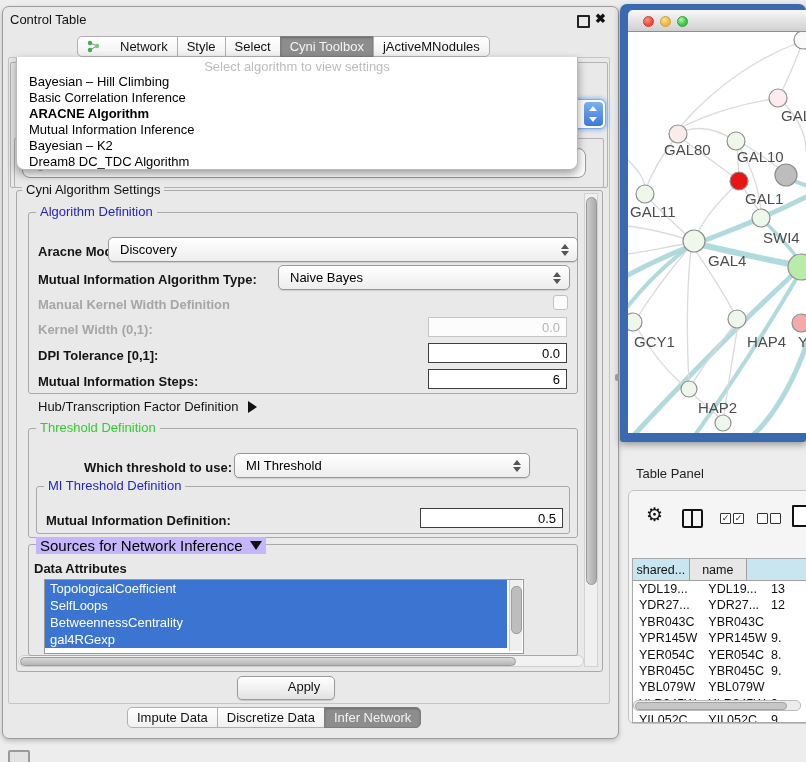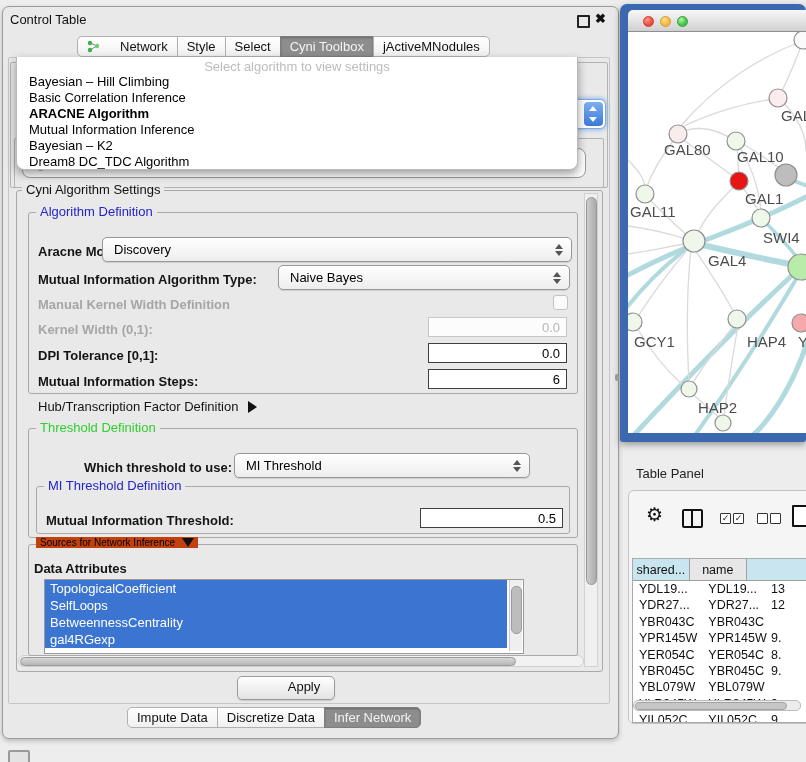--- a/index.html
+++ b/index.html
@@ -57,21 +57,21 @@
   .arrs .u{position:absolute;top:0;left:0;width:0;height:0;border-left:4px solid transparent;border-right:4px solid transparent;border-bottom:5px solid #555;}
   .arrs .d{position:absolute;bottom:0;left:0;width:0;height:0;border-left:4px solid transparent;border-right:4px solid transparent;border-top:5px solid #555;}
   
   .field{position:absolute;background:#fff;border:1px solid #3f3f3f;font-size:13px;line-height:20px;
     text-align:right;padding-right:6px;box-sizing:border-box;color:#000;}
   .field.dis{border-color:#c6c6c6;background:#fcfcfc;color:#b5b5b5;}
   #chk-manual{left:553px;top:295px;width:13px;height:13px;border:1px solid #c2c2c2;border-radius:3px;background:#fbfbfb;}
   .tri-right{width:0;height:0;border-top:6px solid transparent;border-bottom:6px solid transparent;border-left:9px solid #111;}
   .tri-down{width:0;height:0;border-left:6px solid transparent;border-right:6px solid transparent;border-top:9px solid #111;}
   #hub-row{left:38px;top:399px;display:flex;align-items:center;gap:10px;cursor:pointer;}
-  #src-title{left:36px;top:537px;display:flex;align-items:center;gap:7px;background:#c2410c;padding:0 4px;font-size:10px;cursor:pointer;}
+  #src-title{left:36px;top:537px;display:flex;align-items:center;gap:7px;background:#c4b5fd;padding:0 4px;font-size:15px;cursor:pointer;}
   
   #attr-list{left:44px;top:579px;width:478px;height:73px;background:#fff;border:1px solid #9a9a9a;overflow:hidden;}
   .attr-item{height:17px;line-height:17px;font-size:13px;padding-left:5px;color:#000;width:462px;box-sizing:border-box;cursor:pointer;}
   .attr-item.sel{background:#3b75d1;color:#fff;}
   #attr-vscroll{left:509px;top:580px;width:12px;height:71px;background:#efefef;border-left:1px solid #cccccc;}
   #attr-vthumb{left:510.5px;top:586px;width:9px;height:46px;background:#bdbdbd;border:1px solid #9d9d9d;border-radius:5px;cursor:grab;}
   
   #cyni-vscroll{left:584px;top:193px;width:14px;height:474px;background:#f0f0f0;border:1px solid #d2d2d2;box-sizing:border-box;}
   #cyni-vthumb{left:585.5px;top:197px;width:11px;height:388px;background:linear-gradient(90deg,#cdcdcd,#aaaaaa);border:1px solid #979797;border-radius:6px;box-sizing:border-box;cursor:grab;}
   #cyni-hscroll{left:18px;top:655px;width:566px;height:12px;background:#f2f2f2;border:1px solid #cfcfcf;border-radius:6px;box-sizing:border-box;}
@@ -178,21 +178,21 @@
 <div class="gt" style="left:22px;top:182px;">Cyni Algorithm Settings</div>
 <div class="abs" id="cyni-vscroll"></div>
 <div class="abs" id="cyni-vthumb"></div>
 <div class="abs" id="cyni-hscroll"></div>
 <div class="abs" id="cyni-hthumb"></div>
 
 <div class="gb" style="left:28px;top:212px;width:548px;height:180px;"></div>
 <div class="gt blue" style="left:36px;top:204px;">Algorithm Definition</div>
 
 <div class="lab" style="left:38px;top:244px;">Aracne Mode:</div>
-<div class="combo" style="left:102px;top:237px;width:470px;height:25px;">
+<div class="combo" style="left:108px;top:237px;width:470px;height:25px;">
   <span>Discovery</span>
   <span class="arrs">
       <span class="u"></span>
       <span class="d"></span>
     </span>
 </div>
 
 <div class="lab" style="left:38px;top:272px;">Mutual Information Algorithm Type:</div>
 <div class="combo" style="left:278px;top:265px;width:292px;height:25px;">
   <span>Naive Bayes</span>
@@ -226,21 +226,21 @@
 <div class="combo" style="left:234px;top:453px;width:296px;height:25px;">
   <span>MI Threshold</span>
   <span class="arrs">
       <span class="u"></span>
       <span class="d"></span>
     </span>
 </div>
 
 <div class="gb" style="left:36px;top:486px;width:532px;height:46px;"></div>
 <div class="gt blue" style="left:44px;top:478px;">MI Threshold Definition</div>
-<div class="lab" style="left:46px;top:513px;">Mutual Information Threshold:</div>
+<div class="lab" style="left:46px;top:513px;">Mutual Information Definition:</div>
 <div class="field" style="left:420px;top:508px;width:143px;height:20px;">0.5</div>
 
 <div class="gb" style="left:28px;top:544px;width:548px;height:110px;"></div>
 <div class="abs" id="src-title">
   <span>Sources for Network Inference</span>
   <span class="tri-down"></span>
 </div>
 <div class="lab" style="left:34px;top:561px;">Data Attributes</div>
 <div class="abs" id="attr-list">
     <div class="attr-item sel">TopologicalCoefficient</div>

